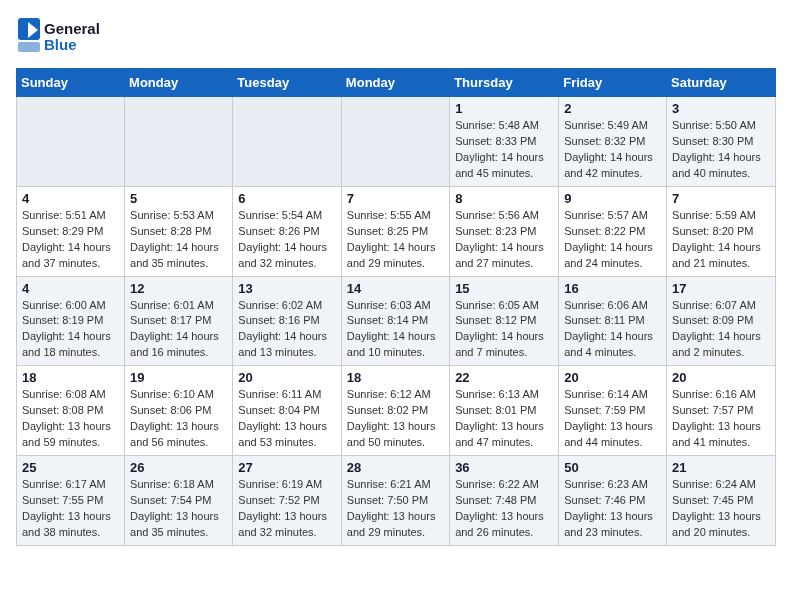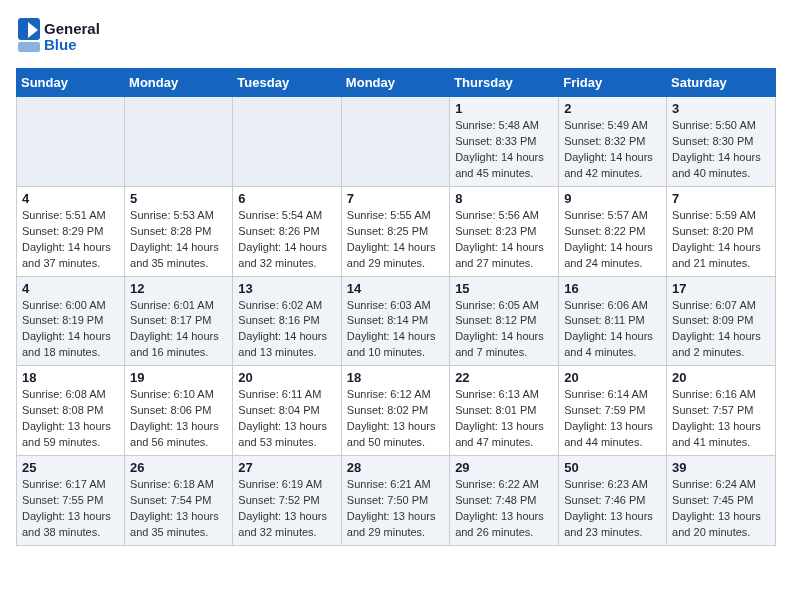--- a/index.html
+++ b/index.html
@@ -232,26 +232,26 @@
         </td>
         <td>
           <span class="day-num">27</span>
           <div class="day-info">Sunrise: 6:19 AM<br>Sunset: 7:52 PM<br>Daylight: 13 hours<br>and 32 minutes.</div>
         </td>
         <td>
           <span class="day-num">28</span>
           <div class="day-info">Sunrise: 6:21 AM<br>Sunset: 7:50 PM<br>Daylight: 13 hours<br>and 29 minutes.</div>
         </td>
         <td>
-          <span class="day-num">29</span>
+          <span class="day-num">36</span>
           <div class="day-info">Sunrise: 6:22 AM<br>Sunset: 7:48 PM<br>Daylight: 13 hours<br>and 26 minutes.</div>
         </td>
         <td>
           <span class="day-num">50</span>
           <div class="day-info">Sunrise: 6:23 AM<br>Sunset: 7:46 PM<br>Daylight: 13 hours<br>and 23 minutes.</div>
         </td>
         <td>
-          <span class="day-num">39</span>
+          <span class="day-num">21</span>
           <div class="day-info">Sunrise: 6:24 AM<br>Sunset: 7:45 PM<br>Daylight: 13 hours<br>and 20 minutes.</div>
         </td>
       </tr>
     </tbody>
 </table>
 
 </body></html>

